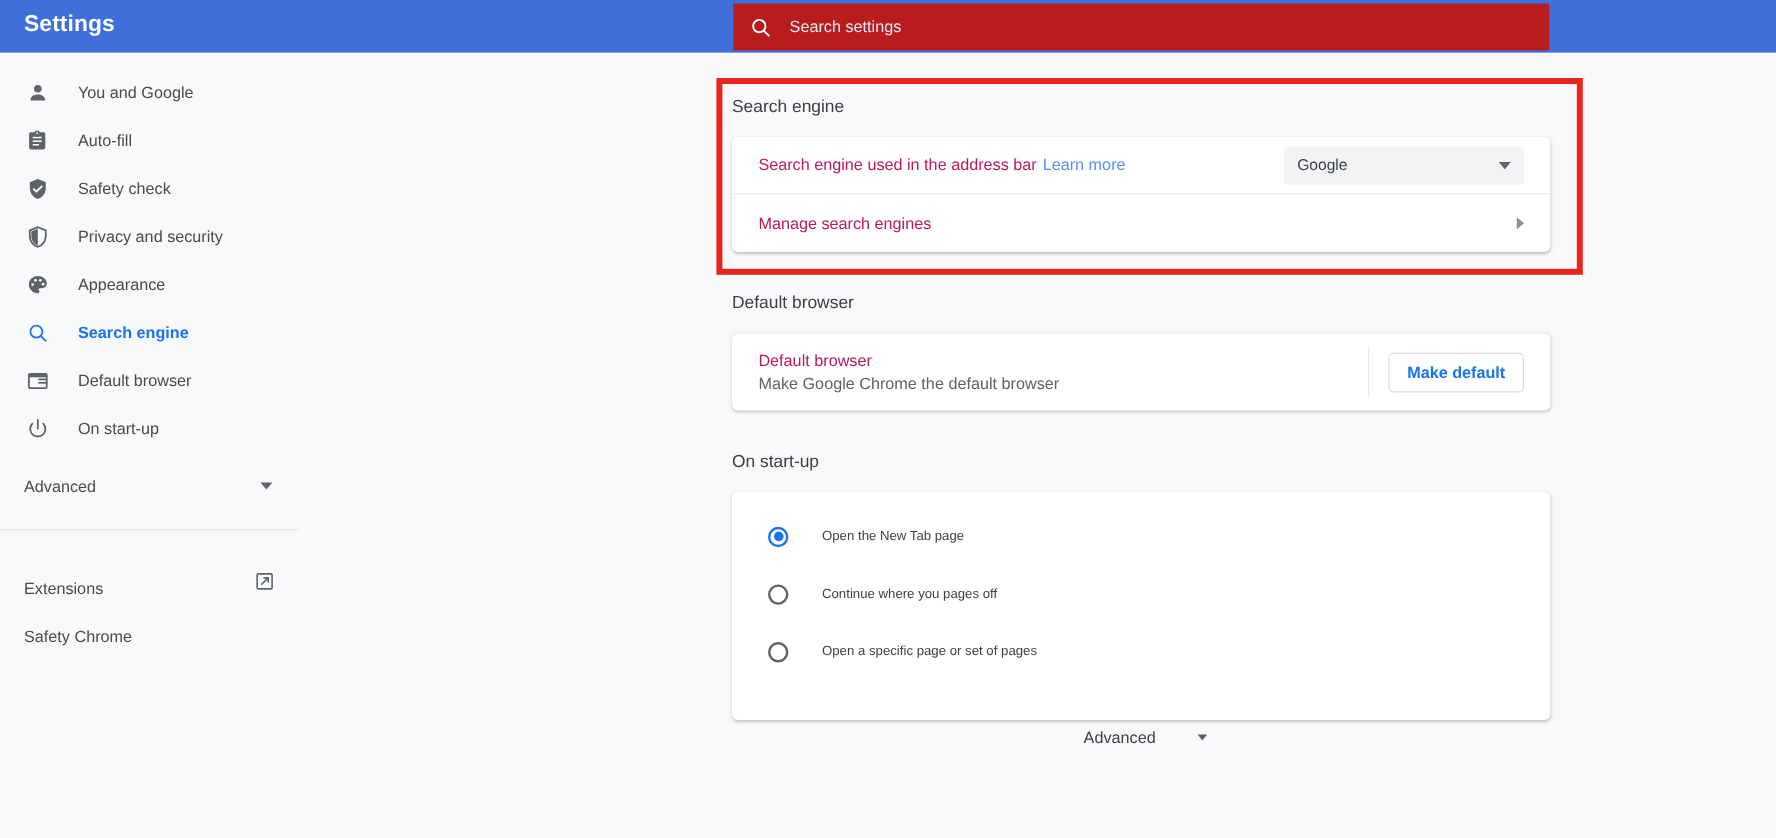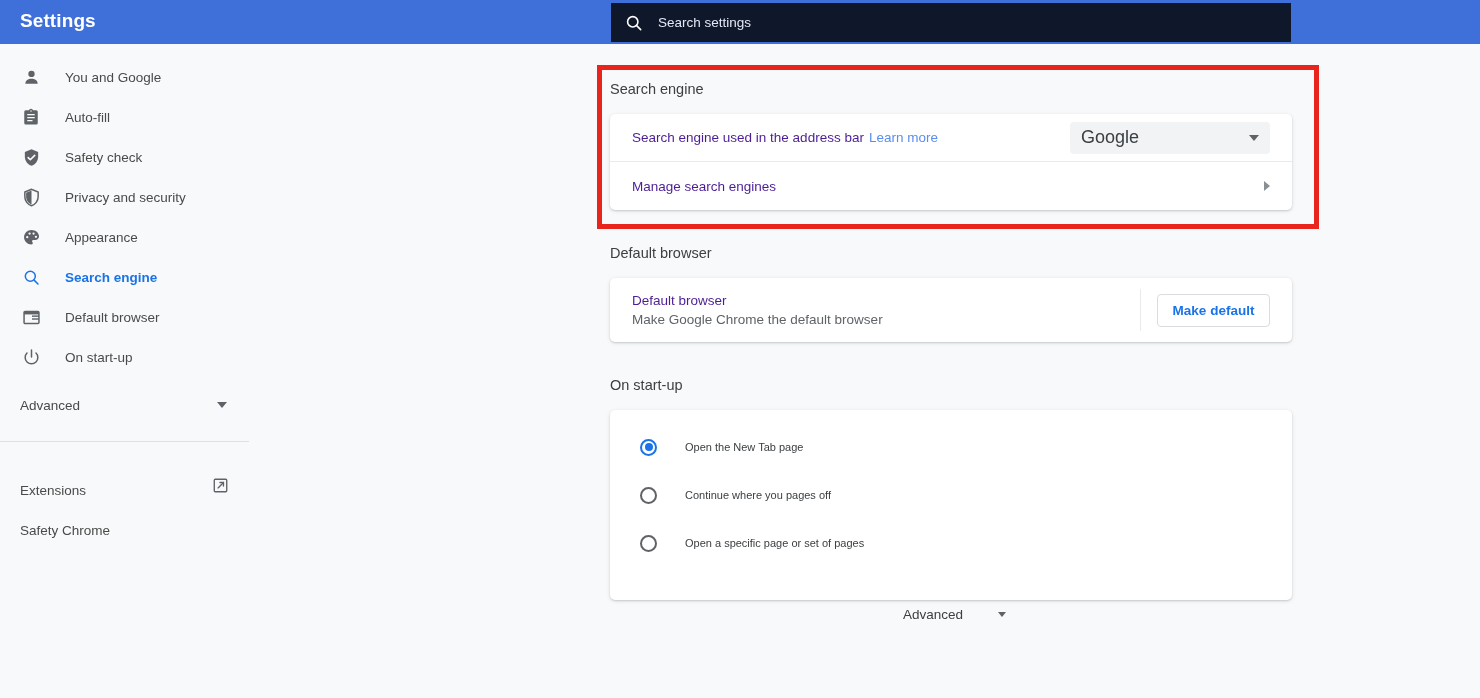--- a/index.html
+++ b/index.html
@@ -18,21 +18,21 @@
     display: flex; align-items: center;
   }
   .topbar-title {
     position: absolute; left: 20px; top: 10px;
     font-size: 19px; font-weight: bold; color: #ffffff;
     letter-spacing: .1px;
   }
   .searchbox {
     position: absolute; left: 611px; top: 3px;
     width: 680px; height: 39px;
-    background: #0f172a;
+    background: #b91c1c;
     display: flex; align-items: center;
   }
   .search-icon { margin-left: 13px; width: 20px; height: 20px; display:block; }
   .search-placeholder {
     margin-left: 14px; font-size: 13.5px; color: #e4e8f5;
   }
 
   
   .sidebar {
     position: absolute; left: 0; top: 44px;
@@ -78,31 +78,31 @@
   }
   .card {
     position: absolute; background: #ffffff;
     border-radius: 5px;
     box-shadow: 0 1px 2px rgba(60,64,67,.20), 0 1px 4px rgba(60,64,67,.10);
   }
   .row {
     display: flex; align-items: center; width: 100%;
     padding: 0 22px;
   }
-  .row-label { font-size: 13.5px; color: #4c1d95; }
+  .row-label { font-size: 13.5px; color: #be185d; }
   .link { color: #5b8def; text-decoration: none; cursor: pointer; }
 
   .hr { height: 1px; background: #e8eaed; width: 100%; }
 
   .select {
     display: flex; align-items: center; justify-content: space-between;
     width: 200px; height: 32px; background: #f1f3f4;
     border-radius: 4px; padding: 0 11px; cursor: pointer;
   }
-  .select .val { font-size: 18px; color: #3c4043; }
+  .select .val { font-size: 13px; color: #3c4043; }
 
   .caret { width: 0; height: 0;
     border-left: 5px solid transparent; border-right: 5px solid transparent;
     border-top: 6px solid #5f6368; }
   .caret-sm { width: 0; height: 0;
     border-left: 4.5px solid transparent; border-right: 4.5px solid transparent;
     border-top: 5.5px solid #5f6368; }
   .arrow-right {
     width: 0; height: 0;
     border-top: 5px solid transparent; border-bottom: 5px solid transparent;

